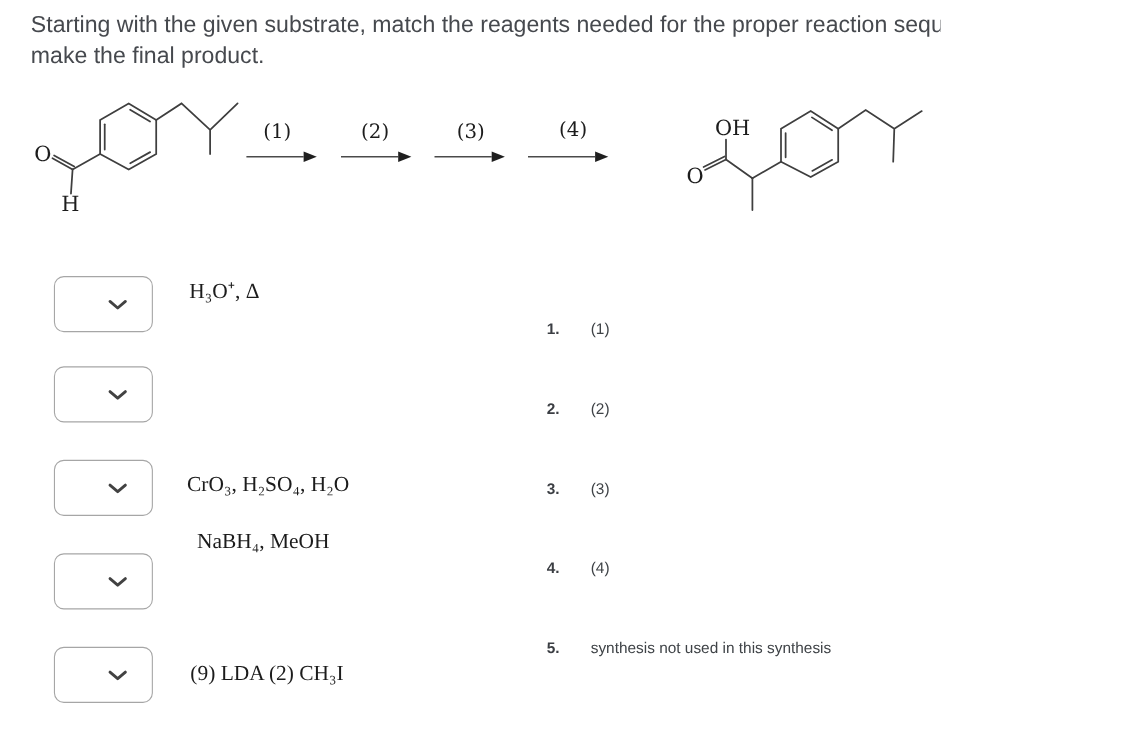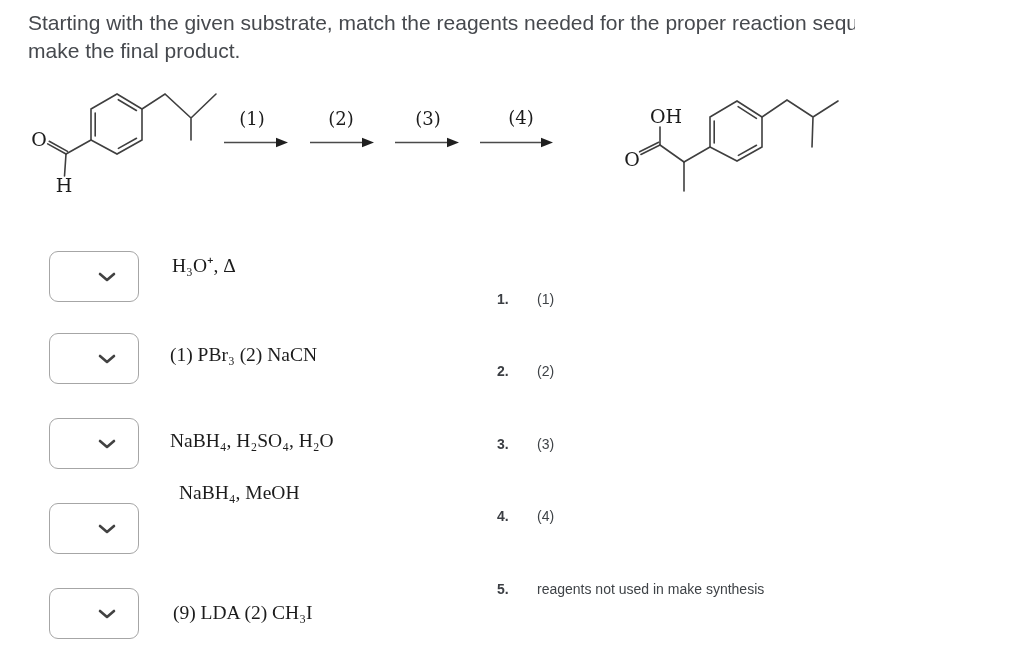--- a/index.html
+++ b/index.html
@@ -101,34 +101,33 @@
       <path d="M2 2 L9 8 L16 2" stroke="#424242" stroke-width="2.6" fill="none" stroke-linecap="round" stroke-linejoin="round"></path>
       </svg>
   </div>
   <div class="ddl" style="top:588px">
     <svg width="18" height="10" viewBox="0 0 18 10">
       <path d="M2 2 L9 8 L16 2" stroke="#424242" stroke-width="2.6" fill="none" stroke-linecap="round" stroke-linejoin="round"></path>
       </svg>
   </div>
 
   <div class="reagent" style="left:172px;top:254px">H₃O⁺, Δ</div>
-  <div class="reagent" style="left:170px;top:343px">(1) PBr₃ (2) NaCN</div>
-  <div class="reagent" style="left:170px;top:429px">NaBH₄, H₂SO₄, H₂O</div>
+  <div class="reagent" style="left:170px;top:429px">CrO₃, H₂SO₄, H₂O</div>
   <div class="reagent" style="left:179px;top:481px">NaBH₄, MeOH</div>
   <div class="reagent" style="left:173px;top:601px">(9) LDA (2) CH₃I</div>
 
   <div class="opt-row" style="top:286px">
     <span class="opt-num">1.</span><span>(1)</span>
   </div>
   <div class="opt-row" style="top:358px">
     <span class="opt-num">2.</span><span>(2)</span>
   </div>
   <div class="opt-row" style="top:431px">
     <span class="opt-num">3.</span><span>(3)</span>
   </div>
   <div class="opt-row" style="top:503px">
     <span class="opt-num">4.</span><span>(4)</span>
   </div>
   <div class="opt-row" style="top:576px">
-    <span class="opt-num">5.</span><span>reagents not used in make synthesis</span>
+    <span class="opt-num">5.</span><span>synthesis not used in this synthesis</span>
   </div>
 
 </div>
 
 </body></html>

